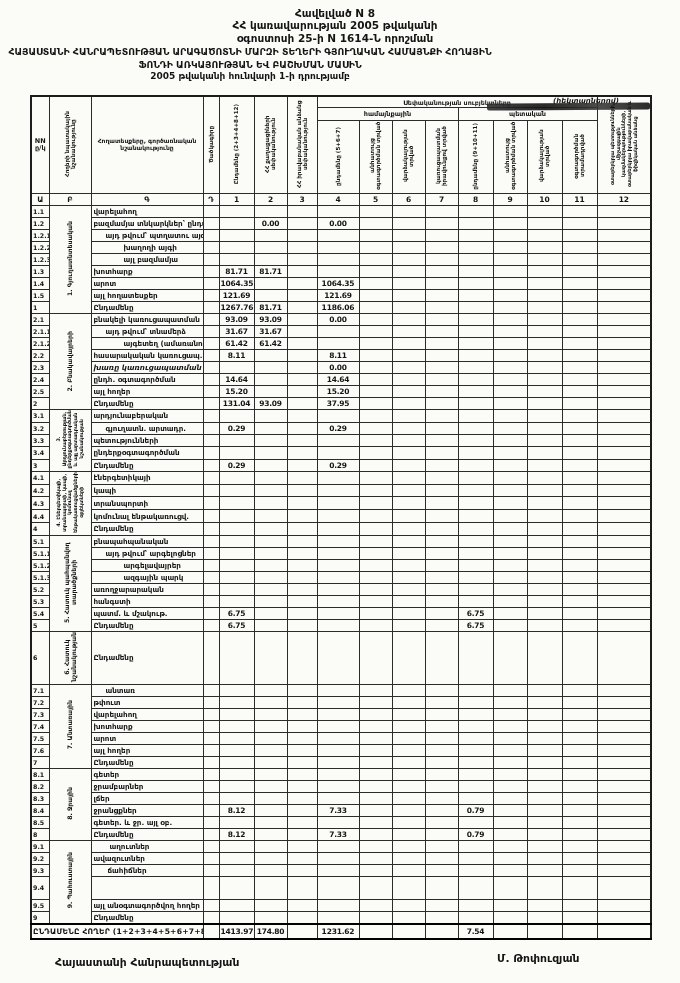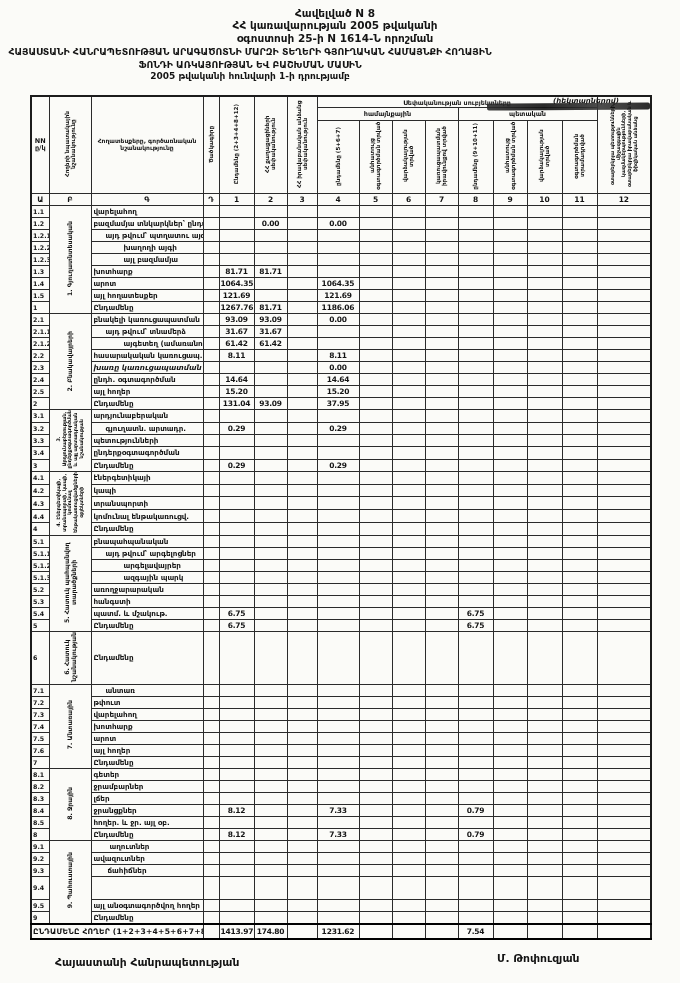--- a/index.html
+++ b/index.html
@@ -973,21 +973,21 @@
           <td class="num"></td>
           <td class="num"></td>
           <td class="num">0.79</td>
           <td class="num"></td>
           <td class="num"></td>
           <td class="num"></td>
           <td class="num"></td>
         </tr>
         <tr>
           <td class="id-cell">8.5</td>
-          <td class="lbl" style="padding-left: 2px;">հողեր. և ջր. այլ օբ.</td>
+          <td class="lbl" style="padding-left: 2px;">գետեր. և ջր. այլ օբ.</td>
           <td></td>
           <td class="num"></td>
           <td class="num"></td>
           <td class="num"></td>
           <td class="num"></td>
           <td class="num"></td>
           <td class="num"></td>
           <td class="num"></td>
           <td class="num"></td>
           <td class="num"></td>

